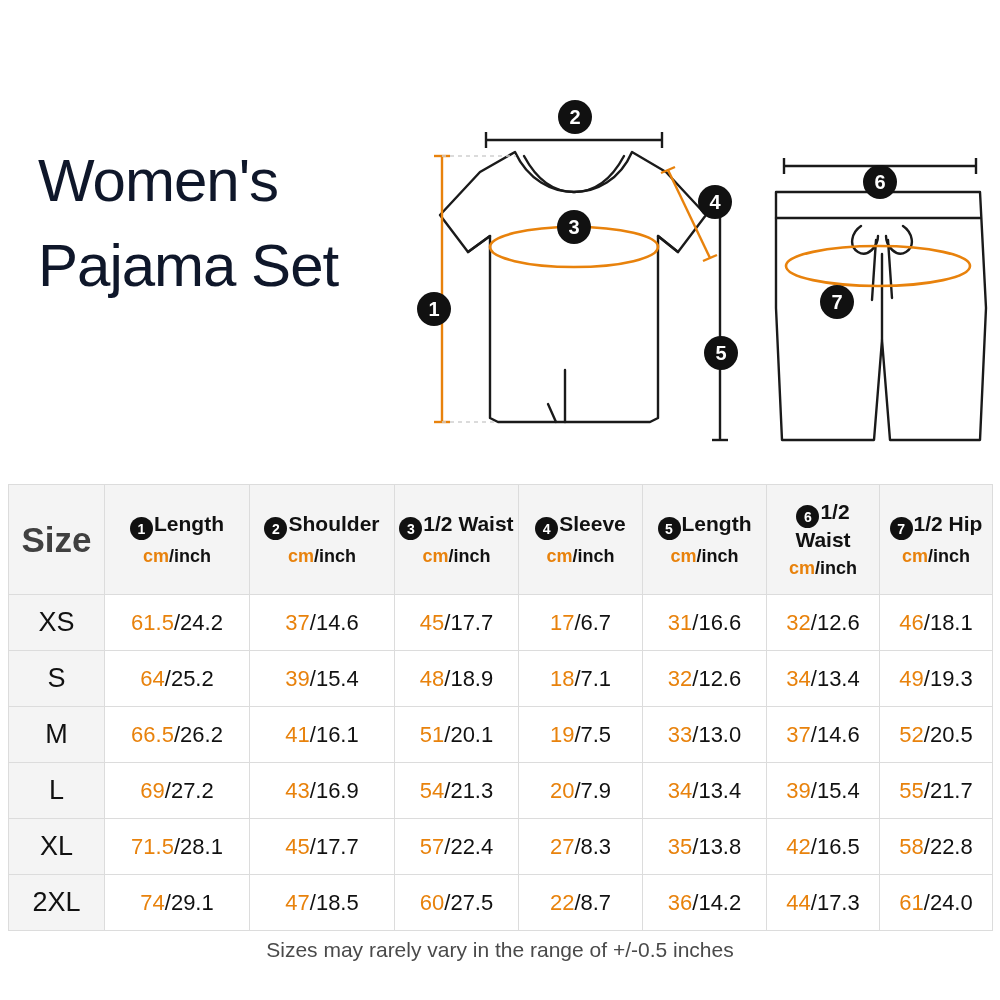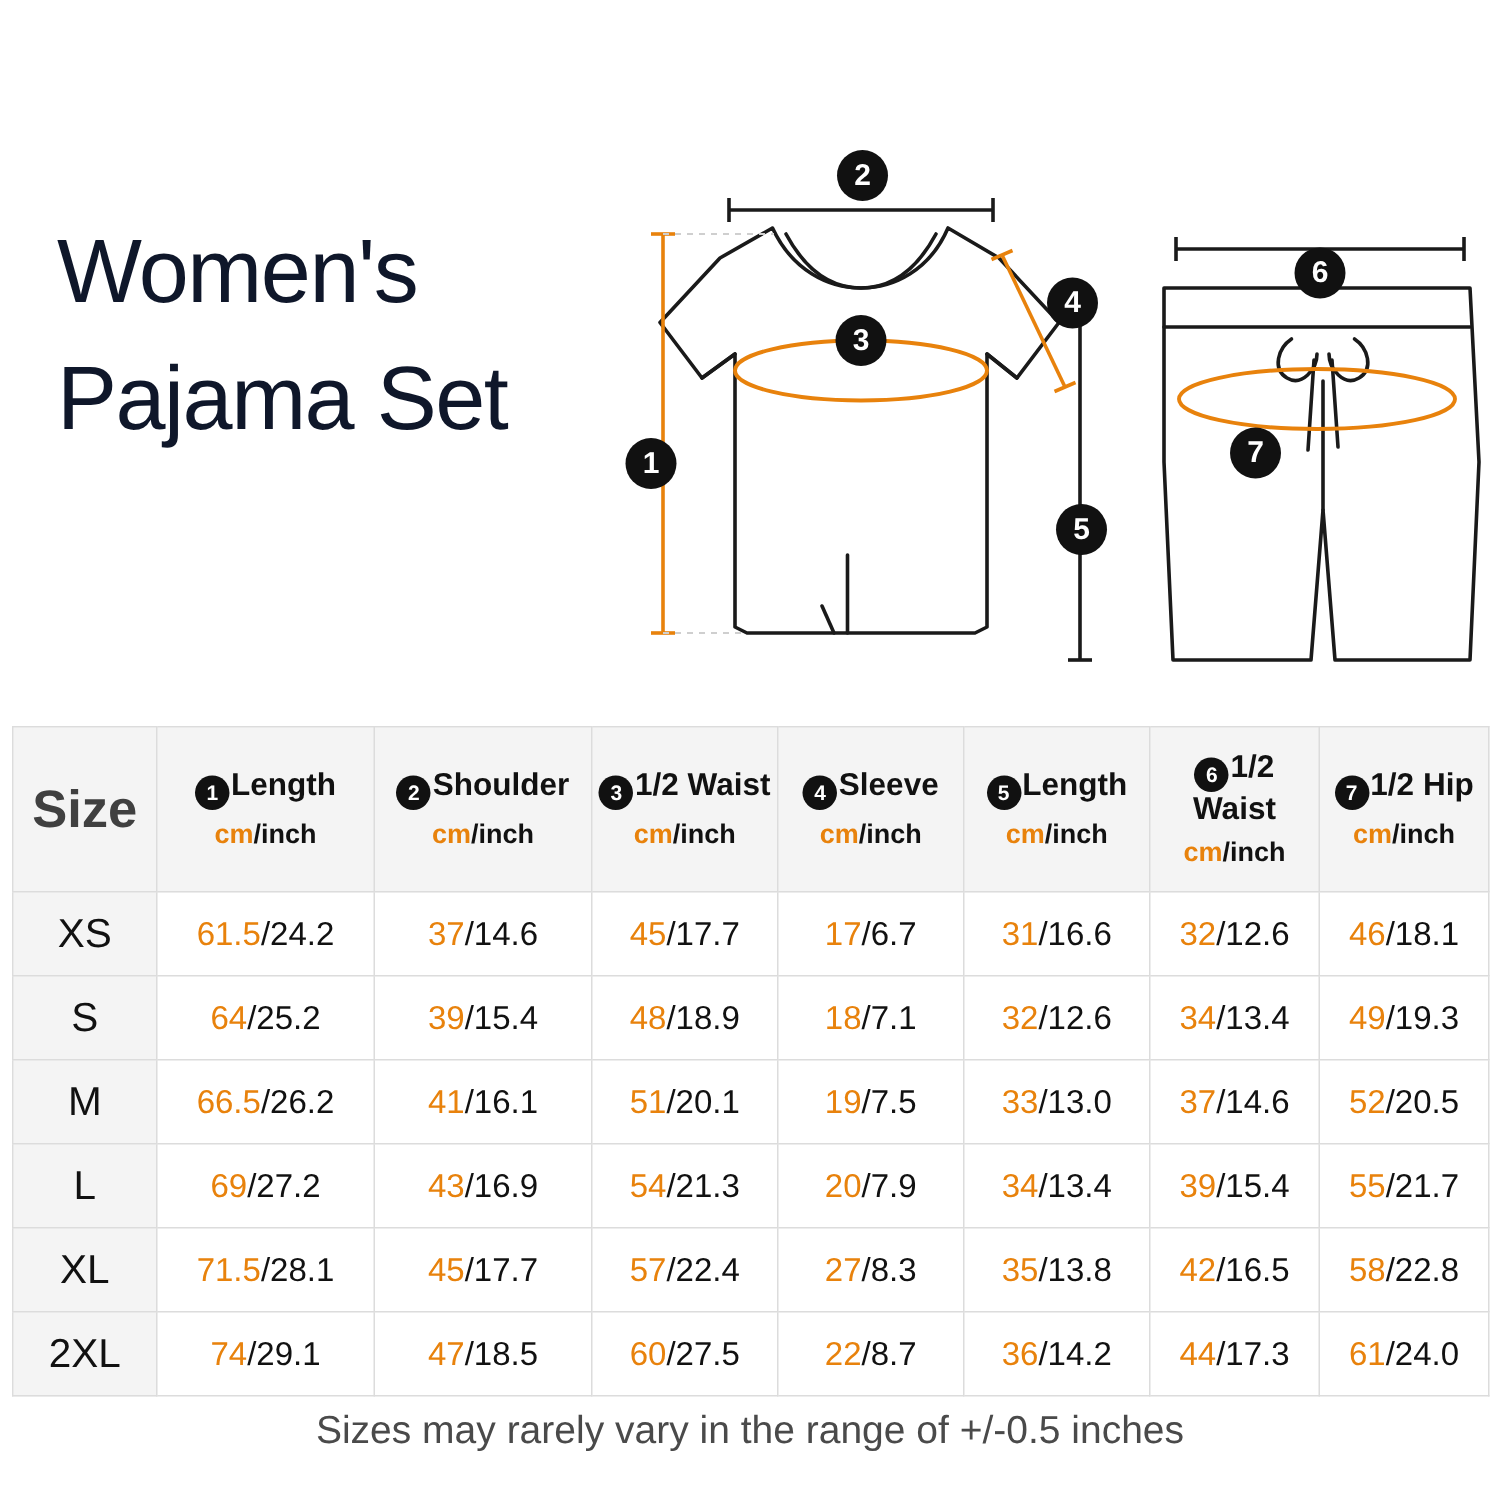--- a/index.html
+++ b/index.html
@@ -121,21 +121,21 @@
     background: #f4f4f4;
   }
   .cm-val { color: #E8820C; text-align: center; }
   .in-val { color: #111111; }
 
   .footnote {
     position: absolute;
     left: 0; top: 938px;
     width: 1000px;
     text-align: center;
-    font-size: 26px;
+    font-size: 21px;
     color: #4a4a4a;
   }
 
   col.c-size { width: 96px; }
   col.c-1 { width: 145px; }
   col.c-2 { width: 145px; }
   col.c-3 { width: 124px; }
   col.c-4 { width: 124px; }
   col.c-5 { width: 124px; }
   col.c-6 { width: 113px; }

